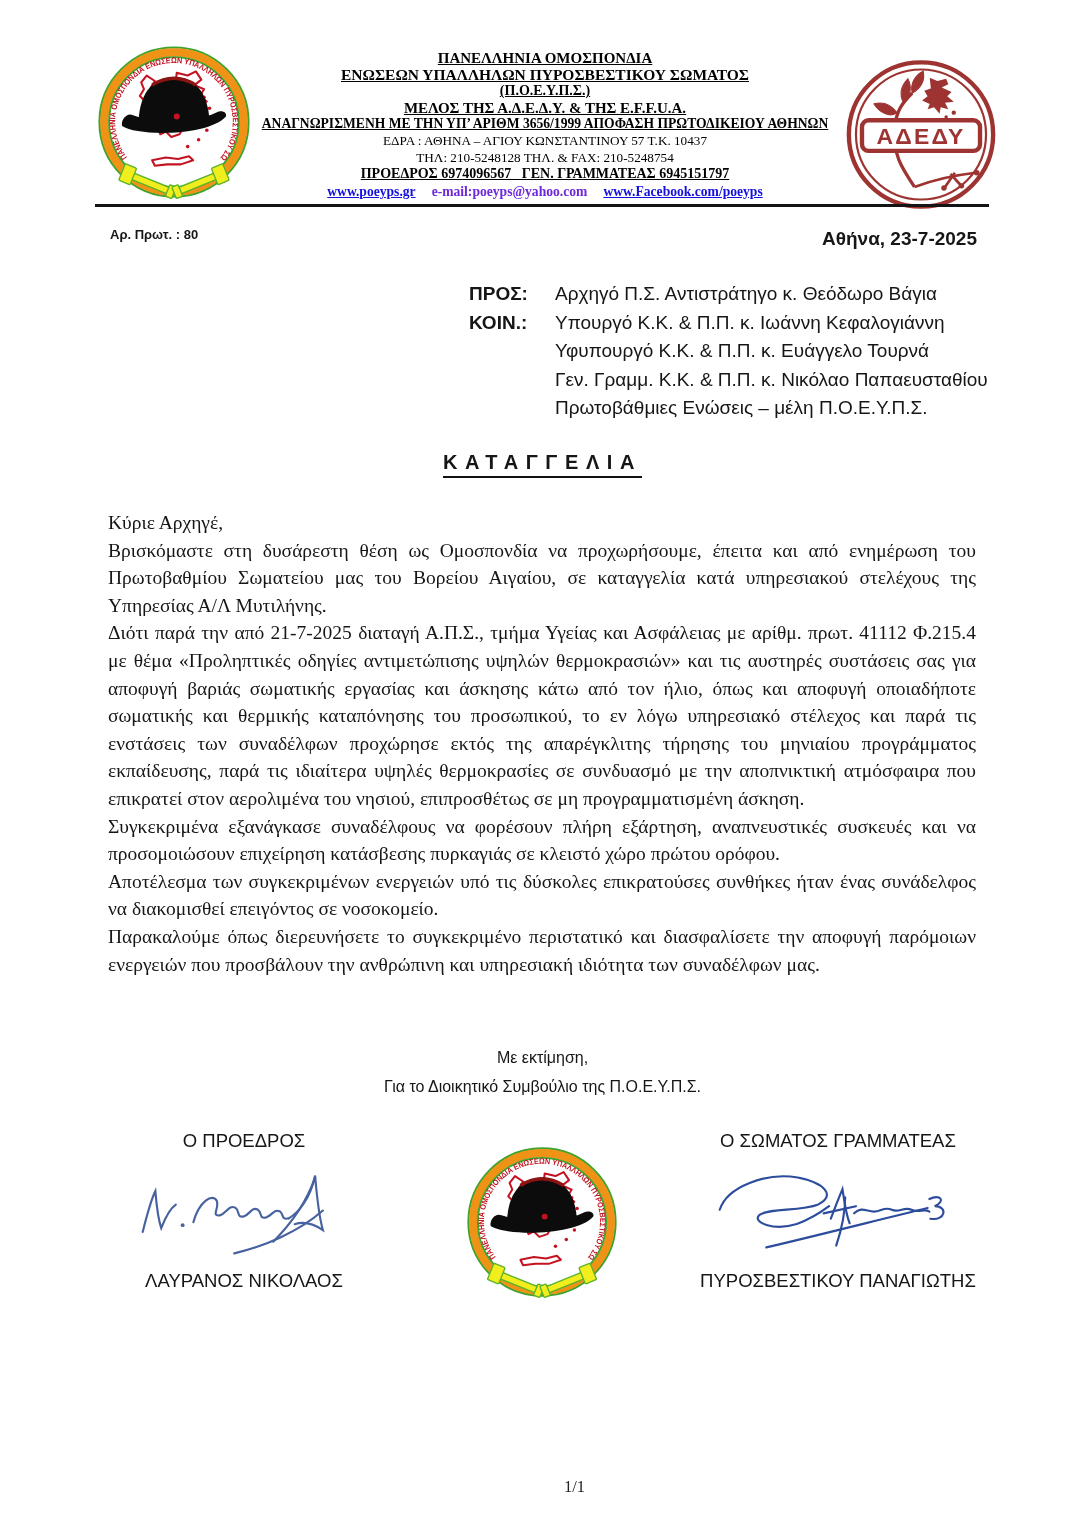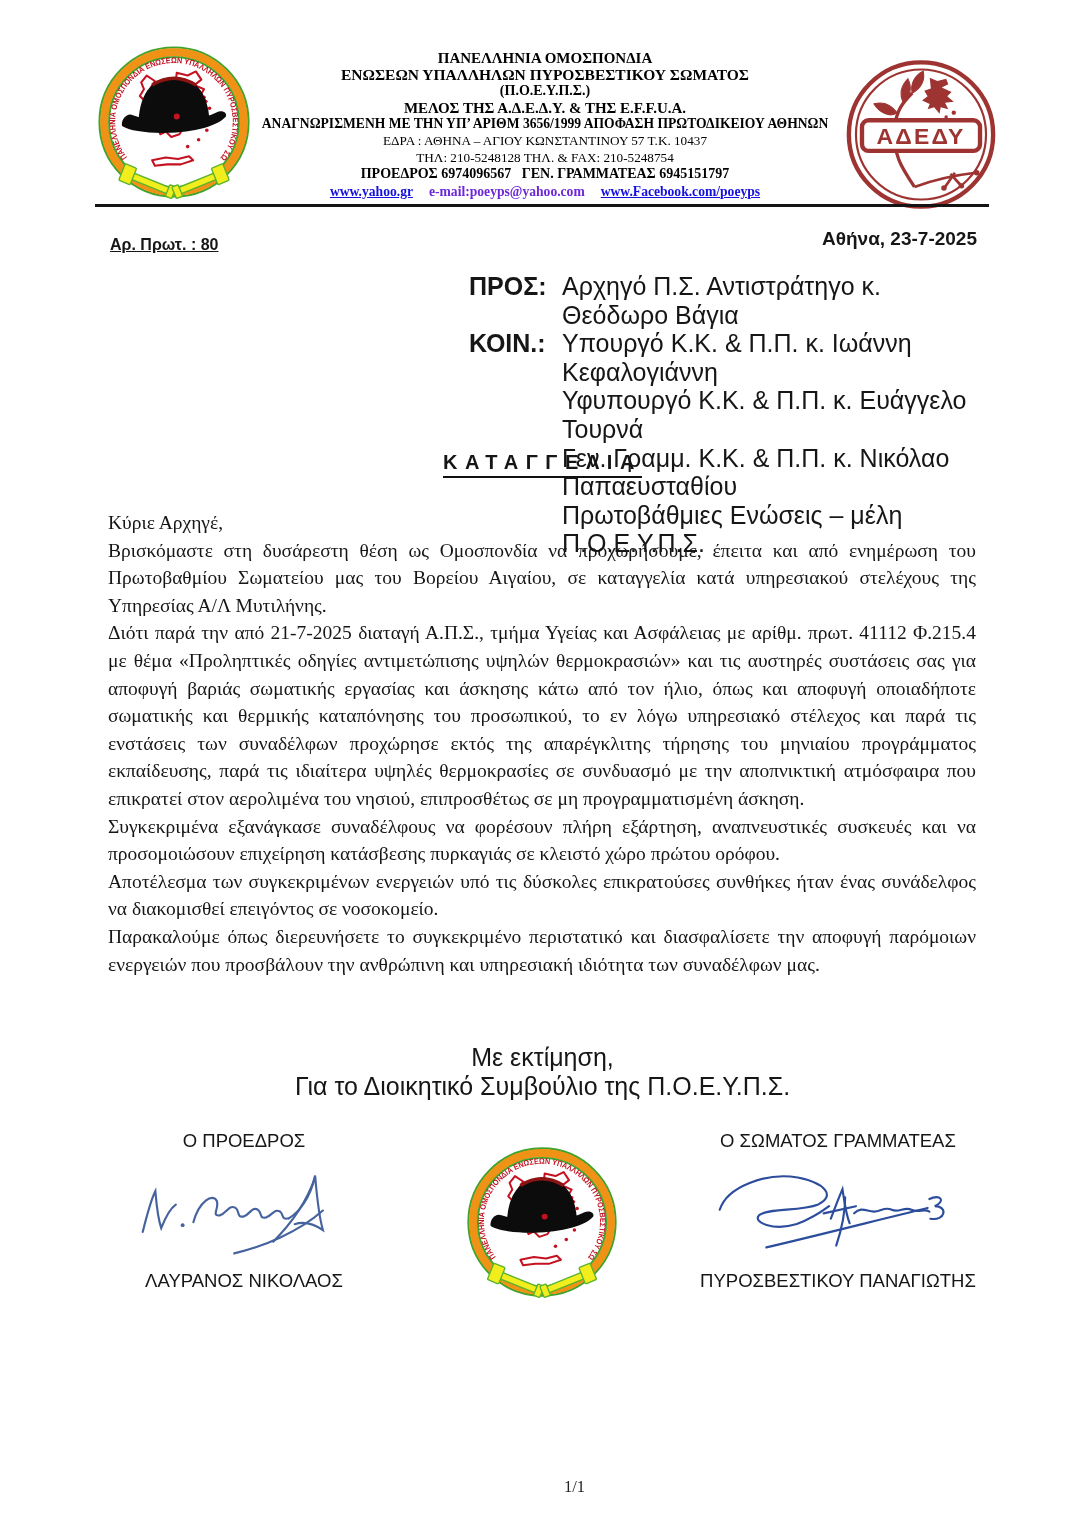--- a/index.html
+++ b/index.html
@@ -7,52 +7,52 @@
     position:relative;width:1085px;height:1536px;background:#ffffff;
     margin:0 auto;overflow:hidden;
     font-family:"Liberation Sans",sans-serif;color:#161616;
   }
   
   .org-block{
     position:absolute;left:245px;top:50px;width:600px;text-align:center;
     font-family:"Liberation Serif",serif;color:#000;line-height:16.6px;
   }
   .org-l{white-space:nowrap;}
-  .org-l.b{font-weight:bold;}
+  .org-l.b{font-weight:bold;text-decoration:underline;}
   .sz15{font-size:15px;} .sz15b{font-size:15.5px;} .sz14{font-size:14px;}
   .sz13{font-size:13.2px;} .sz135{font-size:13.6px;}
   .links-line{font-size:13.6px;font-weight:bold;margin-top:1px;}
   .links-line .lnk{color:#1511dd;text-decoration:underline;margin:0 8px;}
   .links-line .eml{color:#6d28d9;margin:0 8px;}
   .seal-wrap{position:absolute;left:92px;top:40px;width:164px;height:164px;}
   .adedy-wrap{position:absolute;left:842px;top:58px;width:158px;height:153px;}
   .rule{position:absolute;left:95px;top:204px;width:894px;height:3px;background:#141414;}
   
-  .proto{position:absolute;left:110px;top:236px;font-size:16px;font-weight:bold;text-decoration:underline;}
+  .proto{position:absolute;left:110px;top:227px;font-size:13px;font-weight:bold;}
   .pdate{position:absolute;right:108px;top:228px;font-size:19px;font-weight:bold;}
   
   .recip{
-    position:absolute;left:469px;top:272px;width:520px;
-    display:grid;grid-template-columns:86px 1fr;column-gap:7px;
-    font-size:25px;line-height:28.6px;
+    position:absolute;left:469px;top:280px;width:520px;
+    display:grid;grid-template-columns:86px 1fr;column-gap:0;
+    font-size:19px;line-height:28.6px;
   }
   .recip .lbl{font-weight:bold;}
   
   .title-wrap{position:absolute;left:0;top:451px;width:100%;text-align:center;}
   .title-wrap span{
     display:inline-block;font-size:20px;font-weight:bold;letter-spacing:0.38em;
     border-bottom:2.5px solid #111;padding-bottom:2px;
   }
   
   .bodytext{position:absolute;left:108px;top:509px;width:868px;
     font-size:19.5px;line-height:27.6px;text-align:justify;}
   .bodytext p{margin:0;font-family:Liberation Serif, serif;}
   
   .closing{position:absolute;left:0;top:1043px;width:100%;text-align:center;
-    font-size:25px;line-height:29px;}
+    font-size:16px;line-height:29px;}
   
   .sig-col{position:absolute;text-align:center;font-size:18.5px;}
   .sig-left{left:108px;top:1130px;width:272px;}
   .sig-right{left:688px;top:1130px;width:300px;}
   .sig-col .sig-img{display:block;margin:4px auto 2px auto;}
   .seal-bottom{position:absolute;left:461px;top:1141px;width:162px;height:162px;}
   
   .footer{position:absolute;left:0;top:1477px;width:100%;text-align:center;
     font-family:"Liberation Serif",serif;font-size:16.5px;color:#222;padding-left:32px;}
   svg{display:block;}
@@ -109,21 +109,21 @@
   <div class="org-block">
     <div class="org-l b sz15">ΠΑΝΕΛΛΗΝΙΑ ΟΜΟΣΠΟΝΔΙΑ</div>
     <div class="org-l b sz15b">ΕΝΩΣΕΩΝ ΥΠΑΛΛΗΛΩΝ ΠΥΡΟΣΒΕΣΤΙΚΟΥ ΣΩΜΑΤΟΣ</div>
     <div class="org-l b sz14">(Π.Ο.Ε.Υ.Π.Σ.)</div>
     <div class="org-l b sz15">ΜΕΛΟΣ ΤΗΣ Α.Δ.Ε.Δ.Υ. &amp; ΤΗΣ E.F.F.U.A.</div>
     <div class="org-l b sz135">ΑΝΑΓΝΩΡΙΣΜΕΝΗ ΜΕ ΤΗΝ ΥΠ’ ΑΡΙΘΜ 3656/1999 ΑΠΟΦΑΣΗ ΠΡΩΤΟΔΙΚΕΙΟΥ ΑΘΗΝΩΝ</div>
     <div class="org-l sz13">ΕΔΡΑ : ΑΘΗΝΑ – ΑΓΙΟΥ ΚΩΝΣΤΑΝΤΙΝΟΥ 57 Τ.Κ. 10437</div>
     <div class="org-l sz13">ΤΗΛ: 210-5248128 ΤΗΛ. &amp; FAX: 210-5248754</div>
     <div class="org-l b sz14">ΠΡΟΕΔΡΟΣ 6974096567 &nbsp; ΓΕΝ. ΓΡΑΜΜΑΤΕΑΣ 6945151797</div>
     <div class="links-line">
-      <span class="lnk">www.yahoo.gr</span><span class="eml">e-mail:poeyps@yahoo.com</span><span class="lnk">www.Facebook.com/poeyps</span>
+      <span class="lnk">www.poeyps.gr</span><span class="eml">e-mail:poeyps@yahoo.com</span><span class="lnk">www.Facebook.com/poeyps</span>
     </div>
   </div>
 
   <div class="adedy-wrap">
     <svg viewBox="0 0 140 140" width="158" height="153">
       <circle cx="70" cy="70" r="66" fill="none" stroke="#9e3432" stroke-width="4"></circle>
       <circle cx="70" cy="70" r="59.5" fill="none" stroke="#9e3432" stroke-width="2"></circle>
       <path d="M78,18 l7,3 8,-2 2,5 -6,3 9,4 -4,4 6,5 -8,1 3,6 -7,-2 -1,6 -5,-6 -6,2 2,-5 -7,-3 5,-4 -3,-5 6,-2 z" fill="#9e3432"></path>
       <circle cx="100" cy="50" r="2" fill="#9e3432"></circle>
       <circle cx="93" cy="54" r="1.6" fill="#9e3432"></circle>

